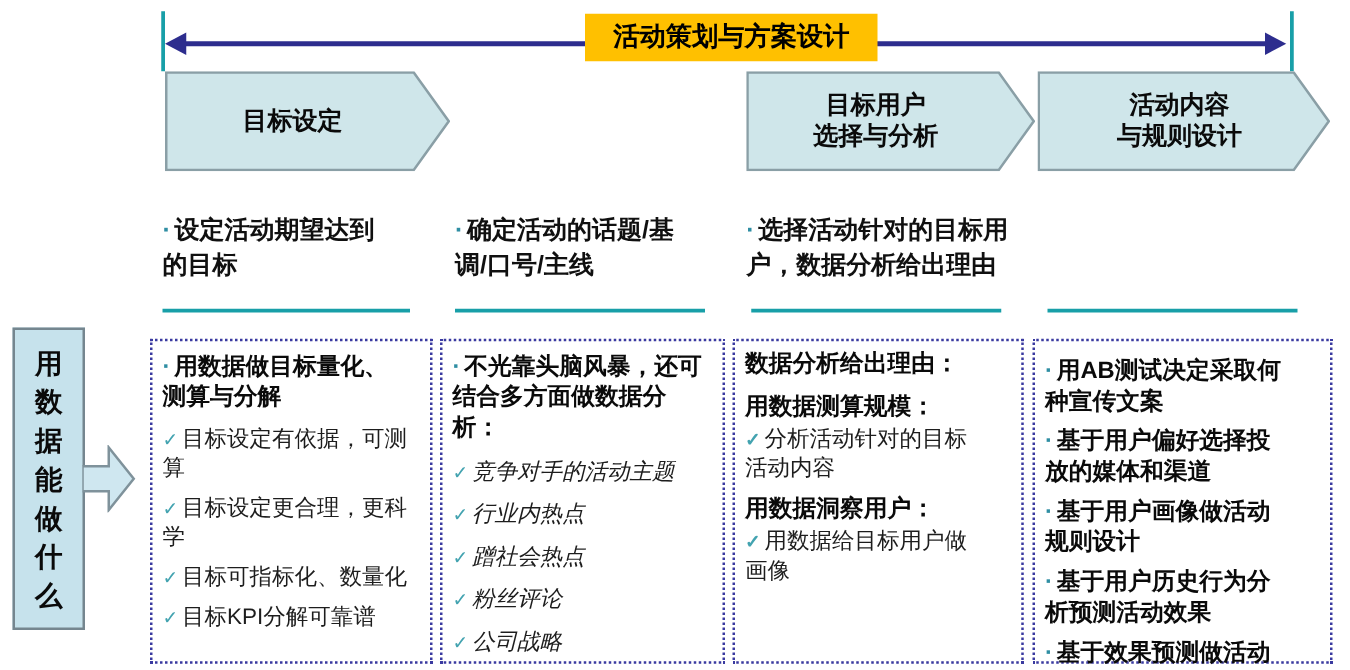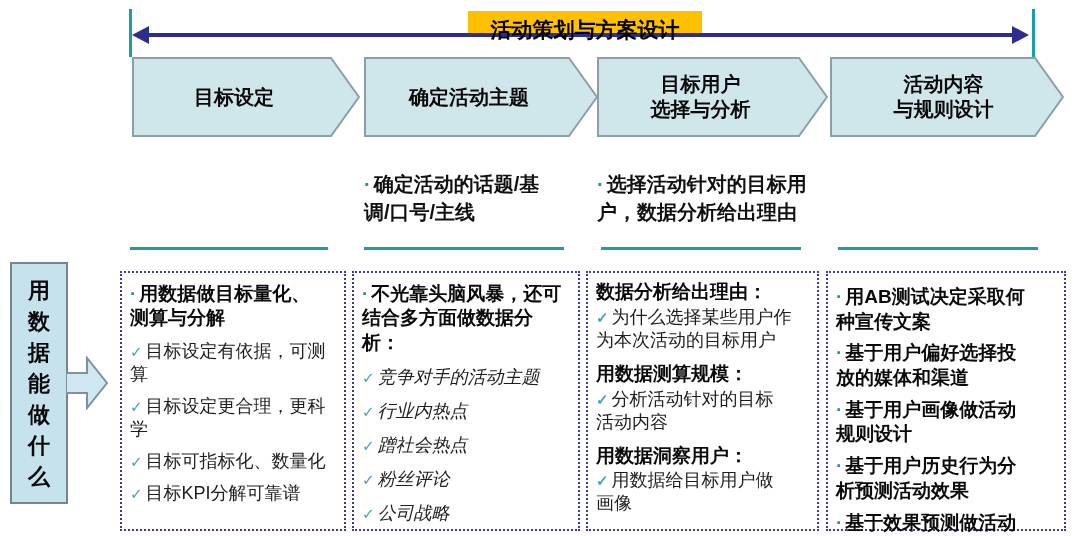--- a/index.html
+++ b/index.html
@@ -7,21 +7,21 @@
   .canvas{position:relative;width:1080px;height:536px;background:#fff;overflow:hidden;}
 
   
   .tick{position:absolute;top:9px;width:3px;height:48px;background:#189FA8;}
   .tick-left{left:129px;}
   .tick-right{left:1032px;}
   .hline{position:absolute;left:140px;top:33px;width:882px;height:4px;background:#2D2D8E;}
   .ah{position:absolute;top:26px;width:0;height:0;border-top:9px solid transparent;border-bottom:9px solid transparent;}
   .ah-left{left:132px;border-right:17px solid #2D2D8E;}
   .ah-right{left:1012px;border-left:17px solid #2D2D8E;}
-  .banner-title{position:absolute;left:468px;top:11px;width:234px;height:22px;background:#FFC000;
+  .banner-title{position:absolute;left:468px;top:11px;width:234px;height:38px;background:#FFC000;
     color:#000;font-size:21px;font-weight:bold;text-align:center;line-height:38px;z-index:3;}
 
   
   .chevron{position:absolute;top:57px;height:80px;}
   .chevron svg{position:absolute;left:0;top:0;}
   .chev-label{position:absolute;left:0;top:0;right:0;bottom:0;padding-right:24px;display:flex;
     align-items:center;justify-content:center;text-align:center;font-size:20px;font-weight:bold;
     color:#0a0a0a;white-space:pre-line;line-height:1.25;}
   .ch1{left:132px;width:228px;} .ch2{left:364px;width:234px;}
   .ch3{left:597px;width:231px;} .ch4{left:830px;width:234px;padding-left:17px;}
@@ -68,41 +68,37 @@
   <div class="ah ah-left"></div>
   <div class="ah ah-right"></div>
   <div class="banner-title">活动策划与方案设计</div>
 
   <div class="chevron ch1">
     <svg width="228" height="80" viewBox="0 0 228 80">
       <polygon points="1,1 199,1 227,40 199,79 1,79" fill="#CFE6EA" stroke="#8A9FA6" stroke-width="2"></polygon>
     </svg>
     <div class="chev-label pl">目标设定</div>
   </div>
-  <div class="chevron ch2">
-    <svg width="234" height="80" viewBox="0 0 234 80">
-      <polygon points="1,1 205,1 233,40 205,79 1,79" fill="#CFE6EA" stroke="#8A9FA6" stroke-width="2"></polygon>
-    </svg>
-    <div class="chev-label pl">确定活动主题</div>
-  </div>
   <div class="chevron ch3">
     <svg width="231" height="80" viewBox="0 0 231 80">
       <polygon points="1,1 202,1 230,40 202,79 1,79" fill="#CFE6EA" stroke="#8A9FA6" stroke-width="2"></polygon>
     </svg>
     <div class="chev-label pl">目标用户
 选择与分析</div>
   </div>
   <div class="chevron ch4">
     <svg width="234" height="80" viewBox="0 0 234 80">
       <polygon points="1,1 205,1 233,40 205,79 1,79" fill="#CFE6EA" stroke="#8A9FA6" stroke-width="2"></polygon>
     </svg>
     <div class="chev-label pl">活动内容
 与规则设计</div>
   </div>
 
+  <div class="desc d1"><span class="dot">·</span><span class="pl">设定活动期望达到
+的目标</span></div>
   <div class="desc d2"><span class="dot">·</span><span class="pl">确定活动的话题/基
 调/口号/主线</span></div>
   <div class="desc d3"><span class="dot">·</span><span class="pl">选择活动针对的目标用
 户，数据分析给出理由</span></div>
 
   <div class="underline u1"></div>
   <div class="underline u2"></div>
   <div class="underline u3"></div>
   <div class="underline u4"></div>
 
@@ -124,22 +120,20 @@
     <div class="citem"><span class="check">✓</span><span class="pl">行业内热点</span></div>
     <div class="citem"><span class="check">✓</span><span class="pl">蹭社会热点</span></div>
     <div class="citem"><span class="check">✓</span><span class="pl">粉丝评论</span></div>
     <div class="citem"><span class="check">✓</span><span class="pl">公司战略</span></div>
 
   </div>
 
   <div class="dbox b3">
     <div class="sec">
       <div class="bhead3">数据分析给出理由：</div>
-      <div class="citem"><span class="check">✓</span><span class="pl">为什么选择某些用户作
-为本次活动的目标用户</span></div>
     </div>
     <div class="sec">
       <div class="bhead3">用数据测算规模：</div>
       <div class="citem"><span class="check">✓</span><span class="pl">分析活动针对的目标
 活动内容</span></div>
     </div>
     <div class="sec">
       <div class="bhead3">用数据洞察用户：</div>
       <div class="citem"><span class="check">✓</span><span class="pl">用数据给目标用户做
 画像</span></div>

